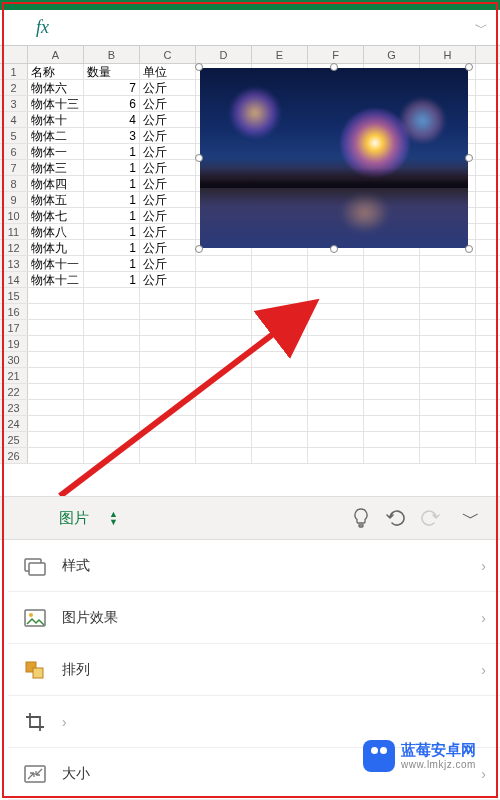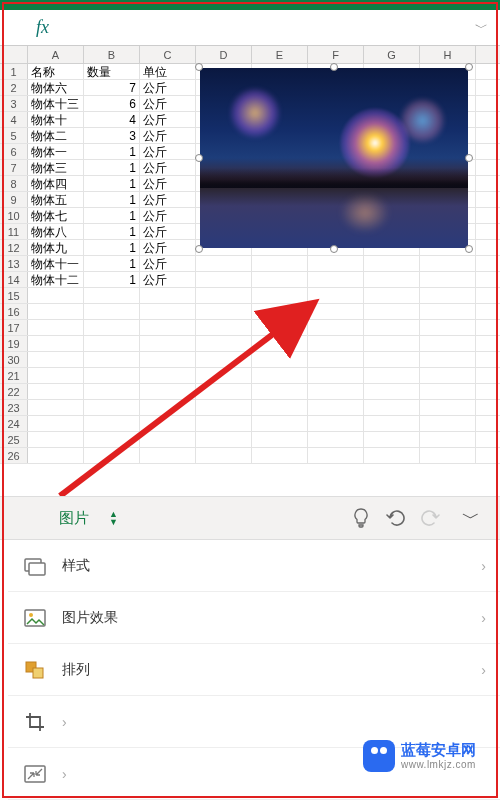--- a/index.html
+++ b/index.html
@@ -451,20 +451,21 @@
     </span>
     <span class="mi-chev">›</span>
   </div>
   <div class="menu-item">
     <span class="mi-icon">
       <svg width="22" height="18" viewBox="0 0 22 18">
           <rect x="1" y="1" width="20" height="16" rx="1" fill="none" stroke="#777" stroke-width="1.5"></rect>
           <path d="M4 14l6-6m0 0h-4m4 0v4M18 4l-6 6m0 0h4m-4 0V6" stroke="#777" stroke-width="1.3" fill="none"></path>
         </svg>
     </span>
+    <span class="mi-label">大小</span>
     <span class="mi-chev">›</span>
   </div>
 </div>
 
 <div class="watermark">
   <div class="wm-logo"></div>
   <div class="wm-txt">
     <span class="wm-t1">蓝莓安卓网</span>
     <span class="wm-t2">www.lmkjz.com</span>
   </div>

